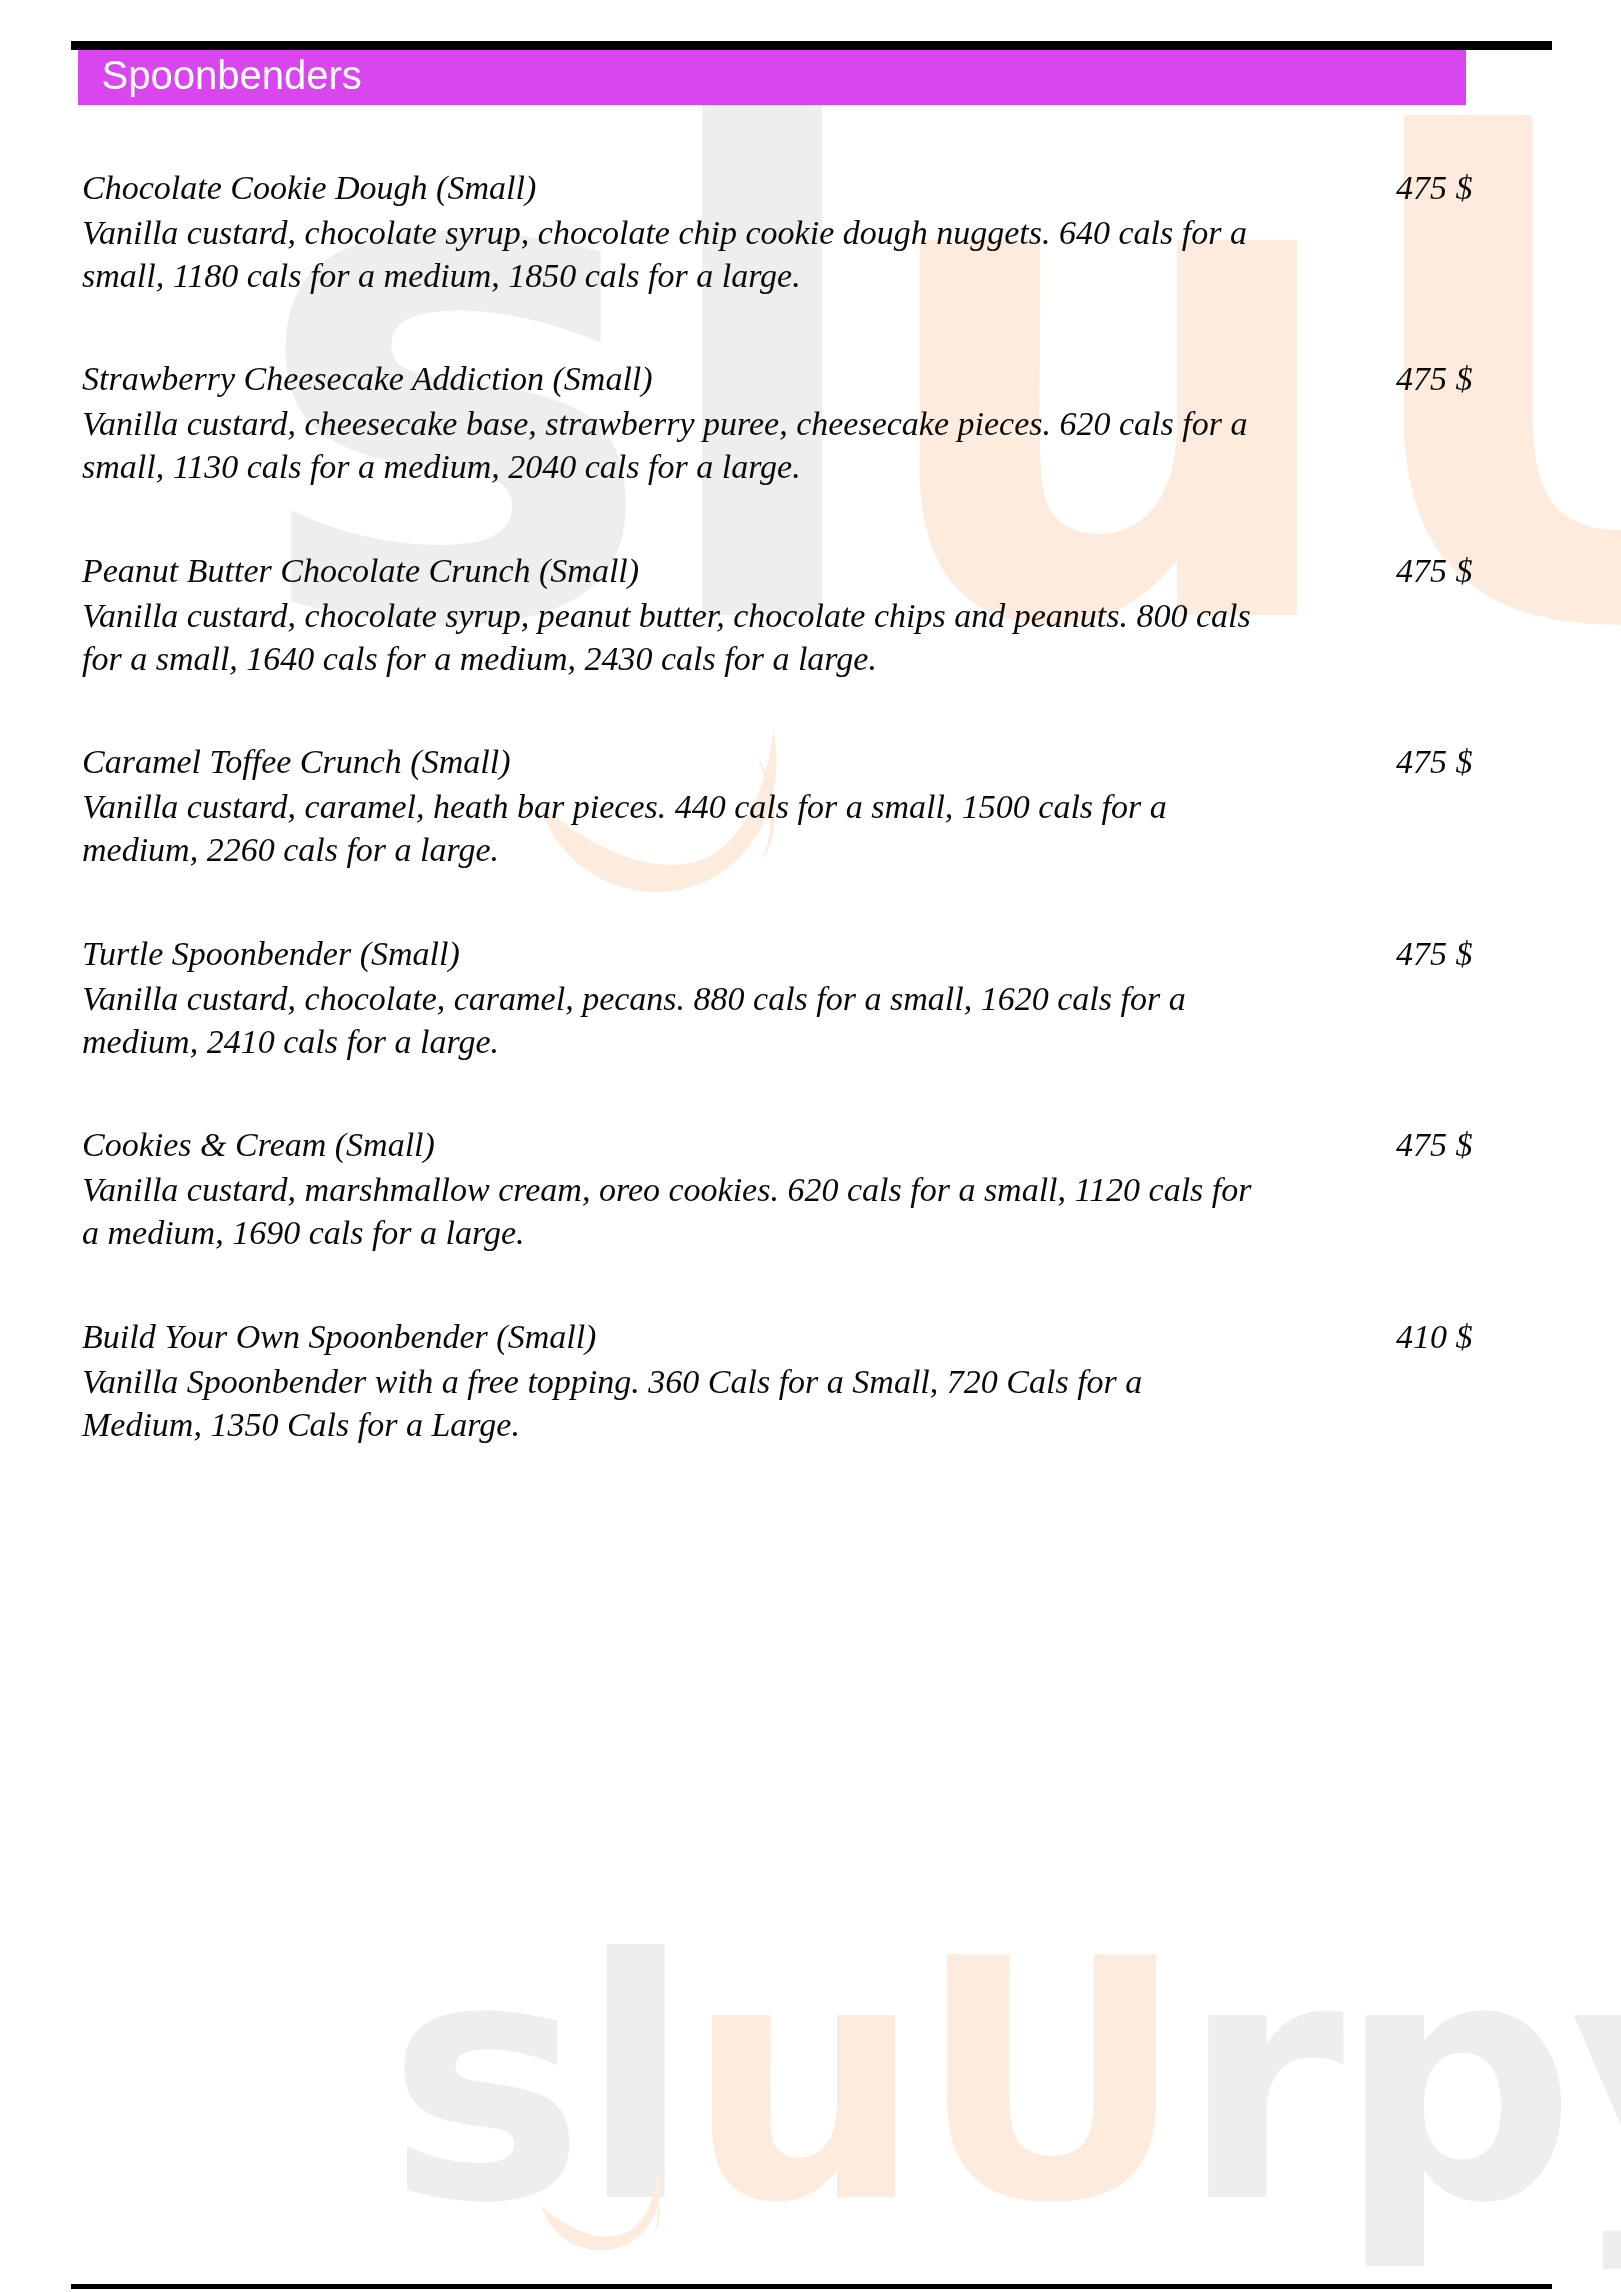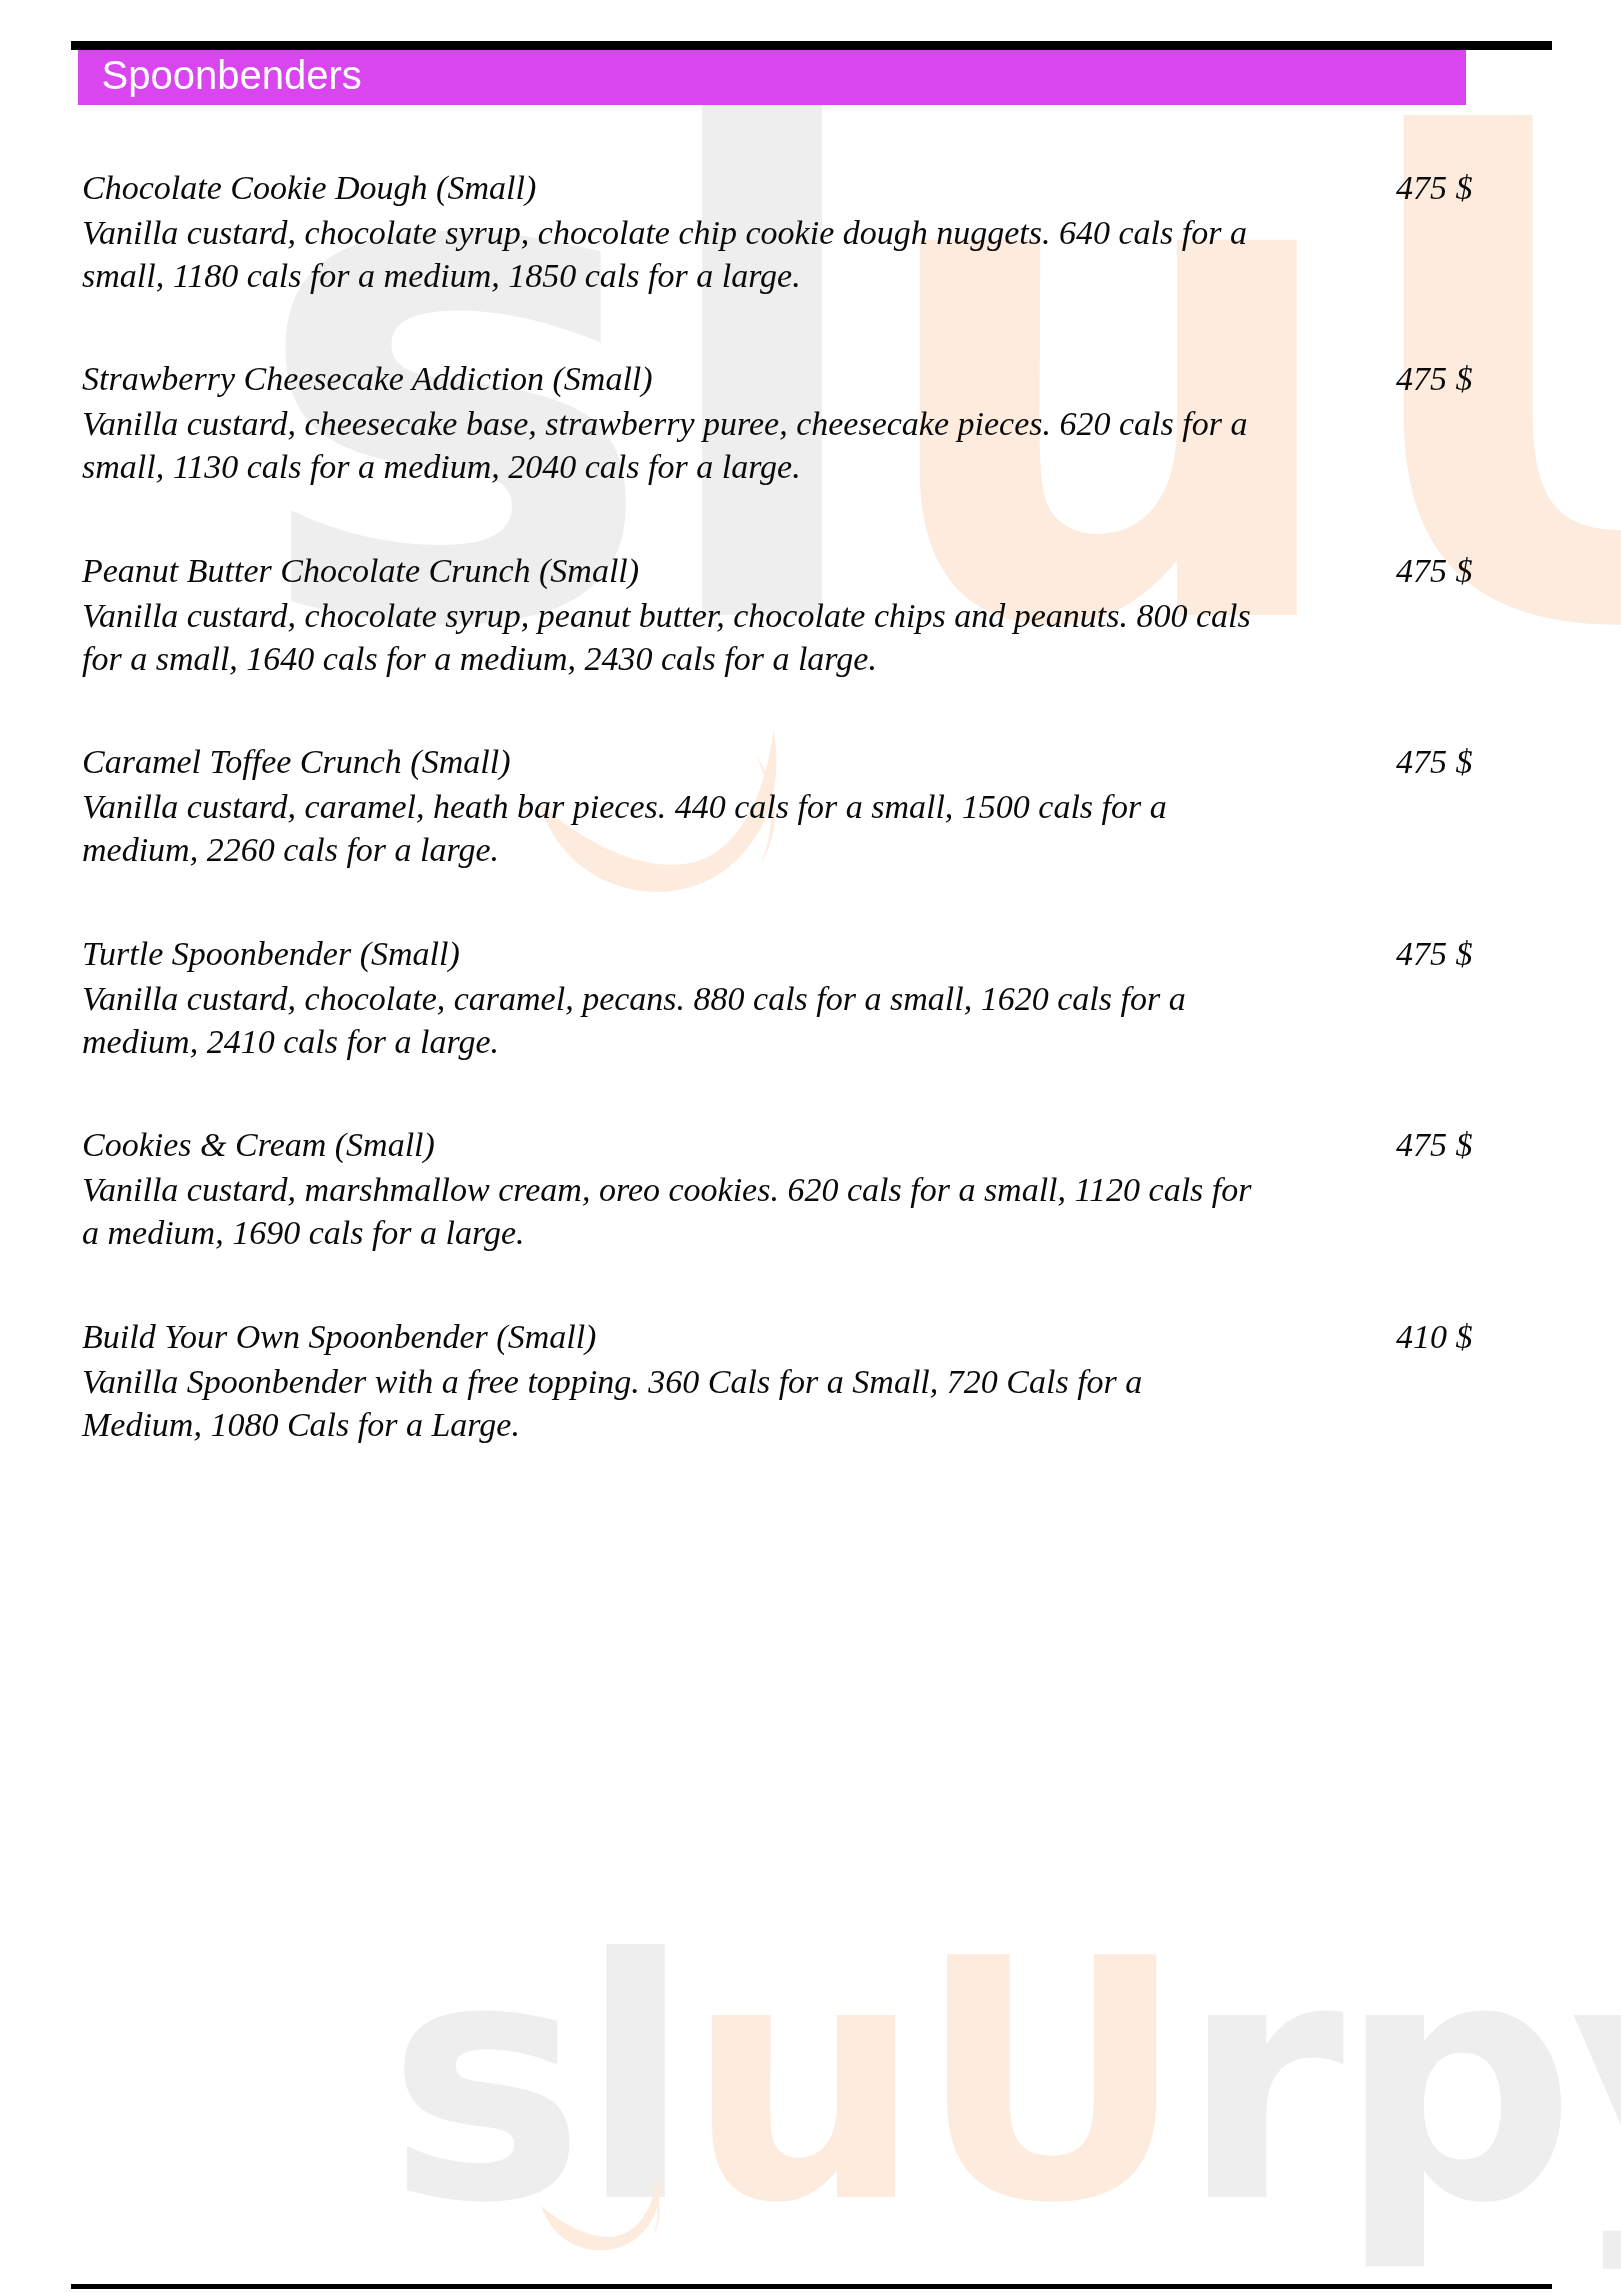--- a/index.html
+++ b/index.html
@@ -218,21 +218,21 @@
         <div class="item-price">475 $</div>
       </div>
       <div class="item-desc">Vanilla custard, marshmallow cream, oreo cookies. 620 cals for a small, 1120 cals for a medium, 1690 cals for a large.</div>
     </div>
 
     <div class="menu-item">
       <div class="item-head">
         <div class="item-name">Build Your Own Spoonbender (Small)</div>
         <div class="item-price">410 $</div>
       </div>
-      <div class="item-desc">Vanilla Spoonbender with a free topping. 360 Cals for a Small, 720 Cals for a Medium, 1080 Cals for a Large.</div>
+      <div class="item-desc">Vanilla Spoonbender with a free topping. 360 Cals for a Small, 720 Cals for a Medium, 1350 Cals for a Large.</div>
     </div>
 
   </div>
 
   <div class="rule-bottom"></div>
 
 </div>
 
 
 </body></html>

